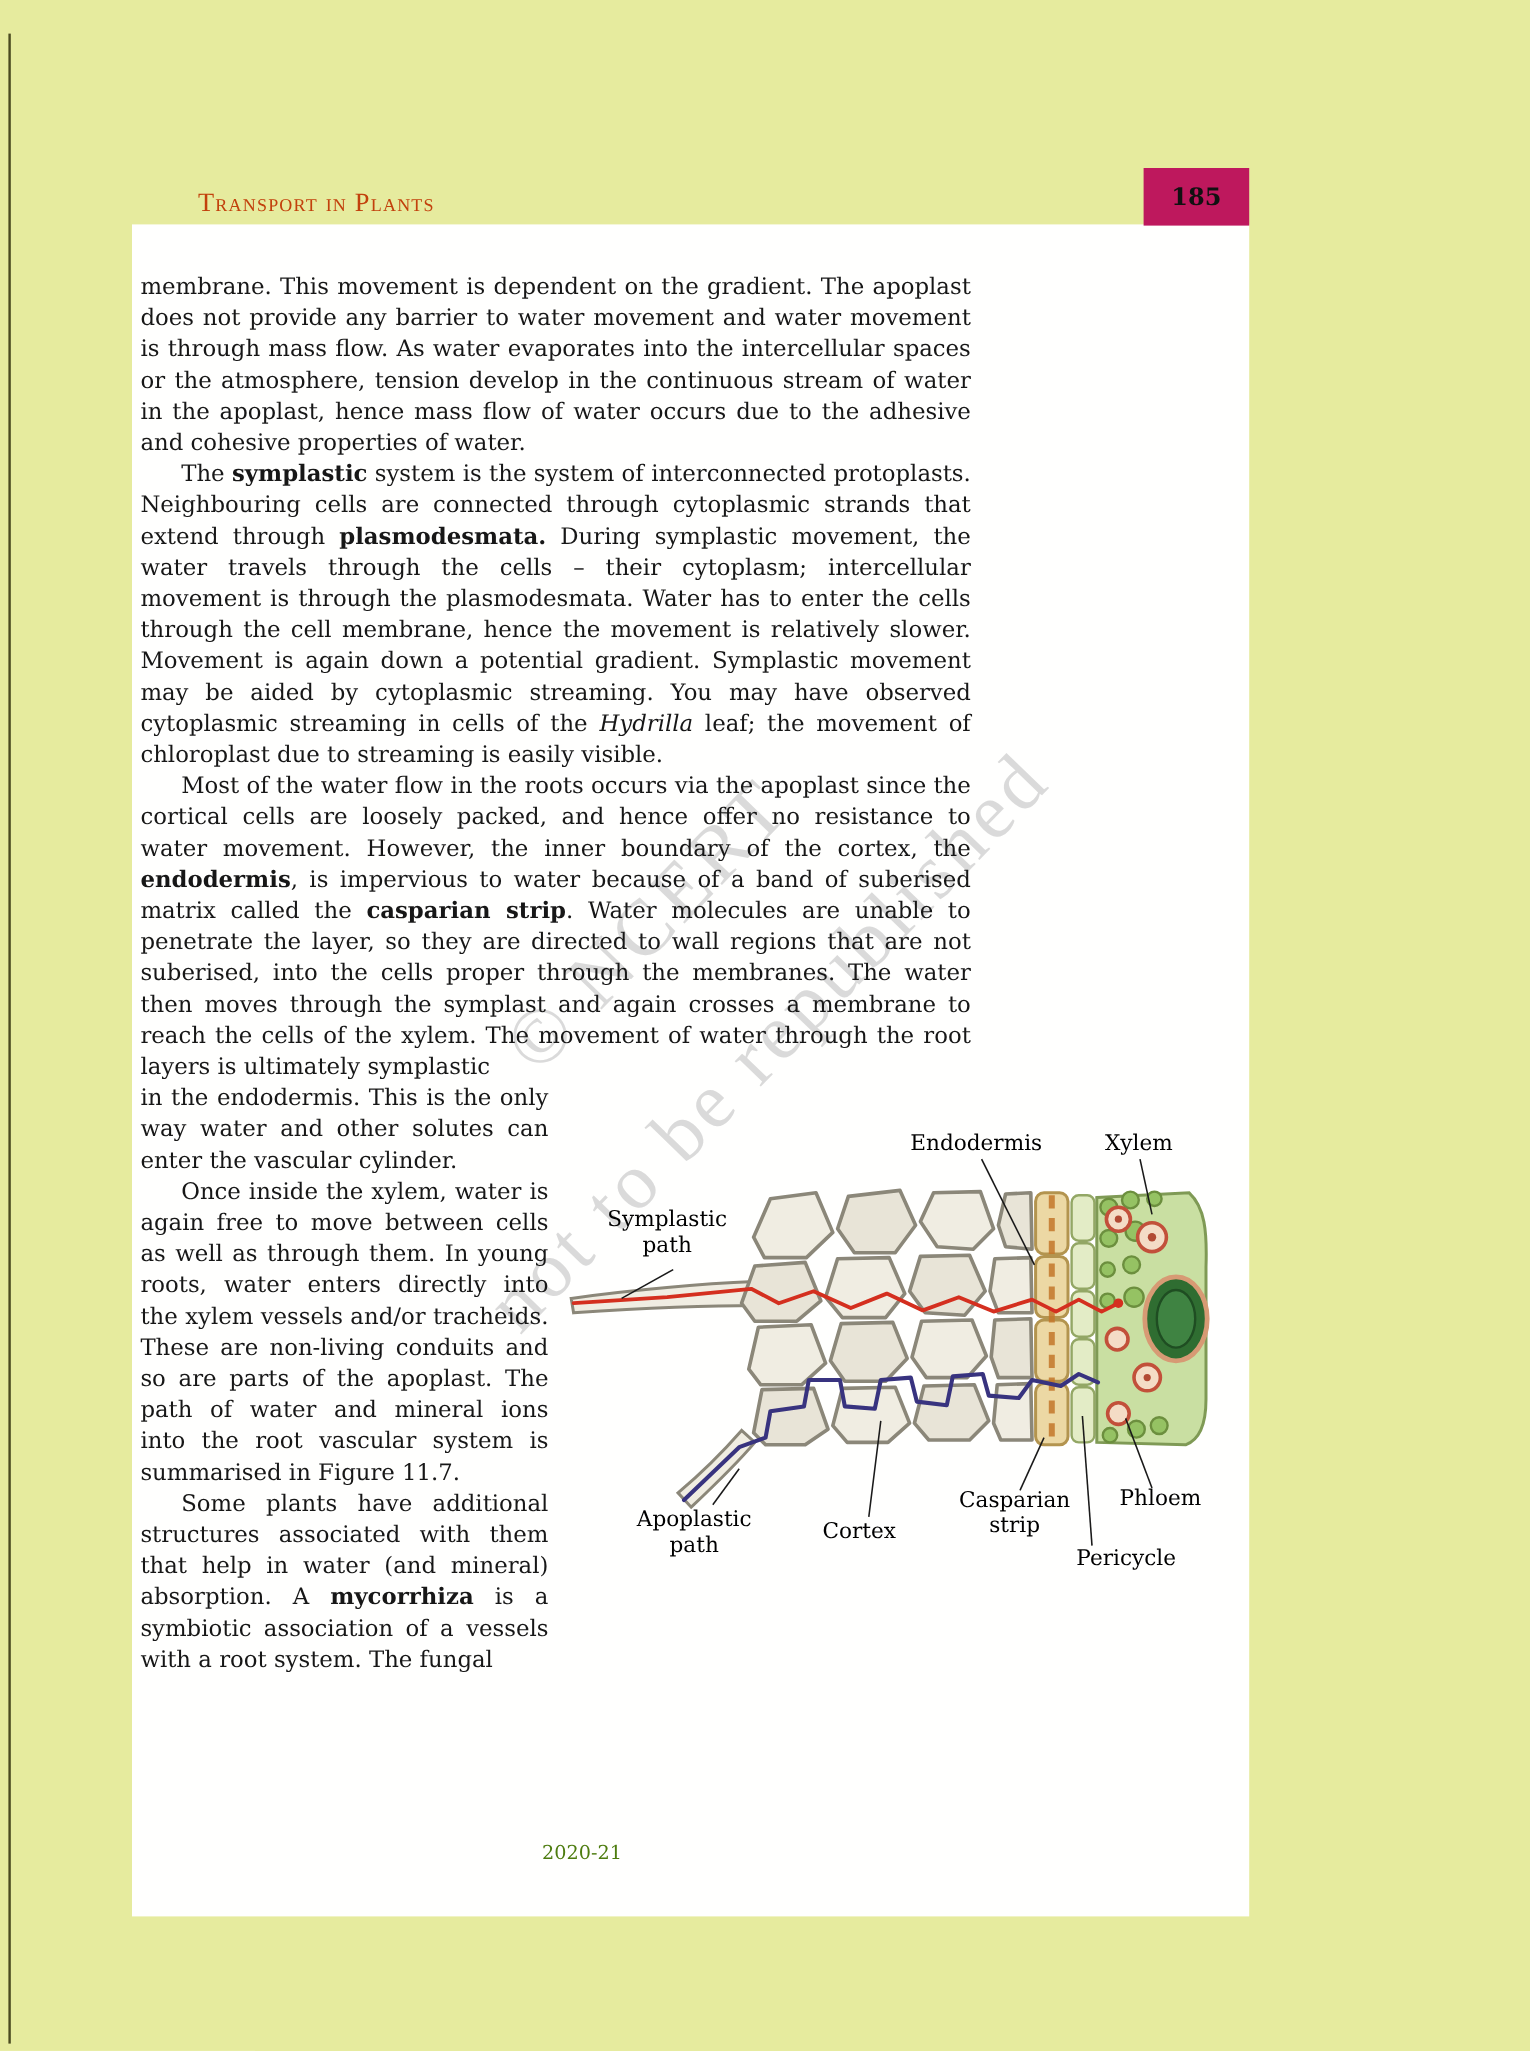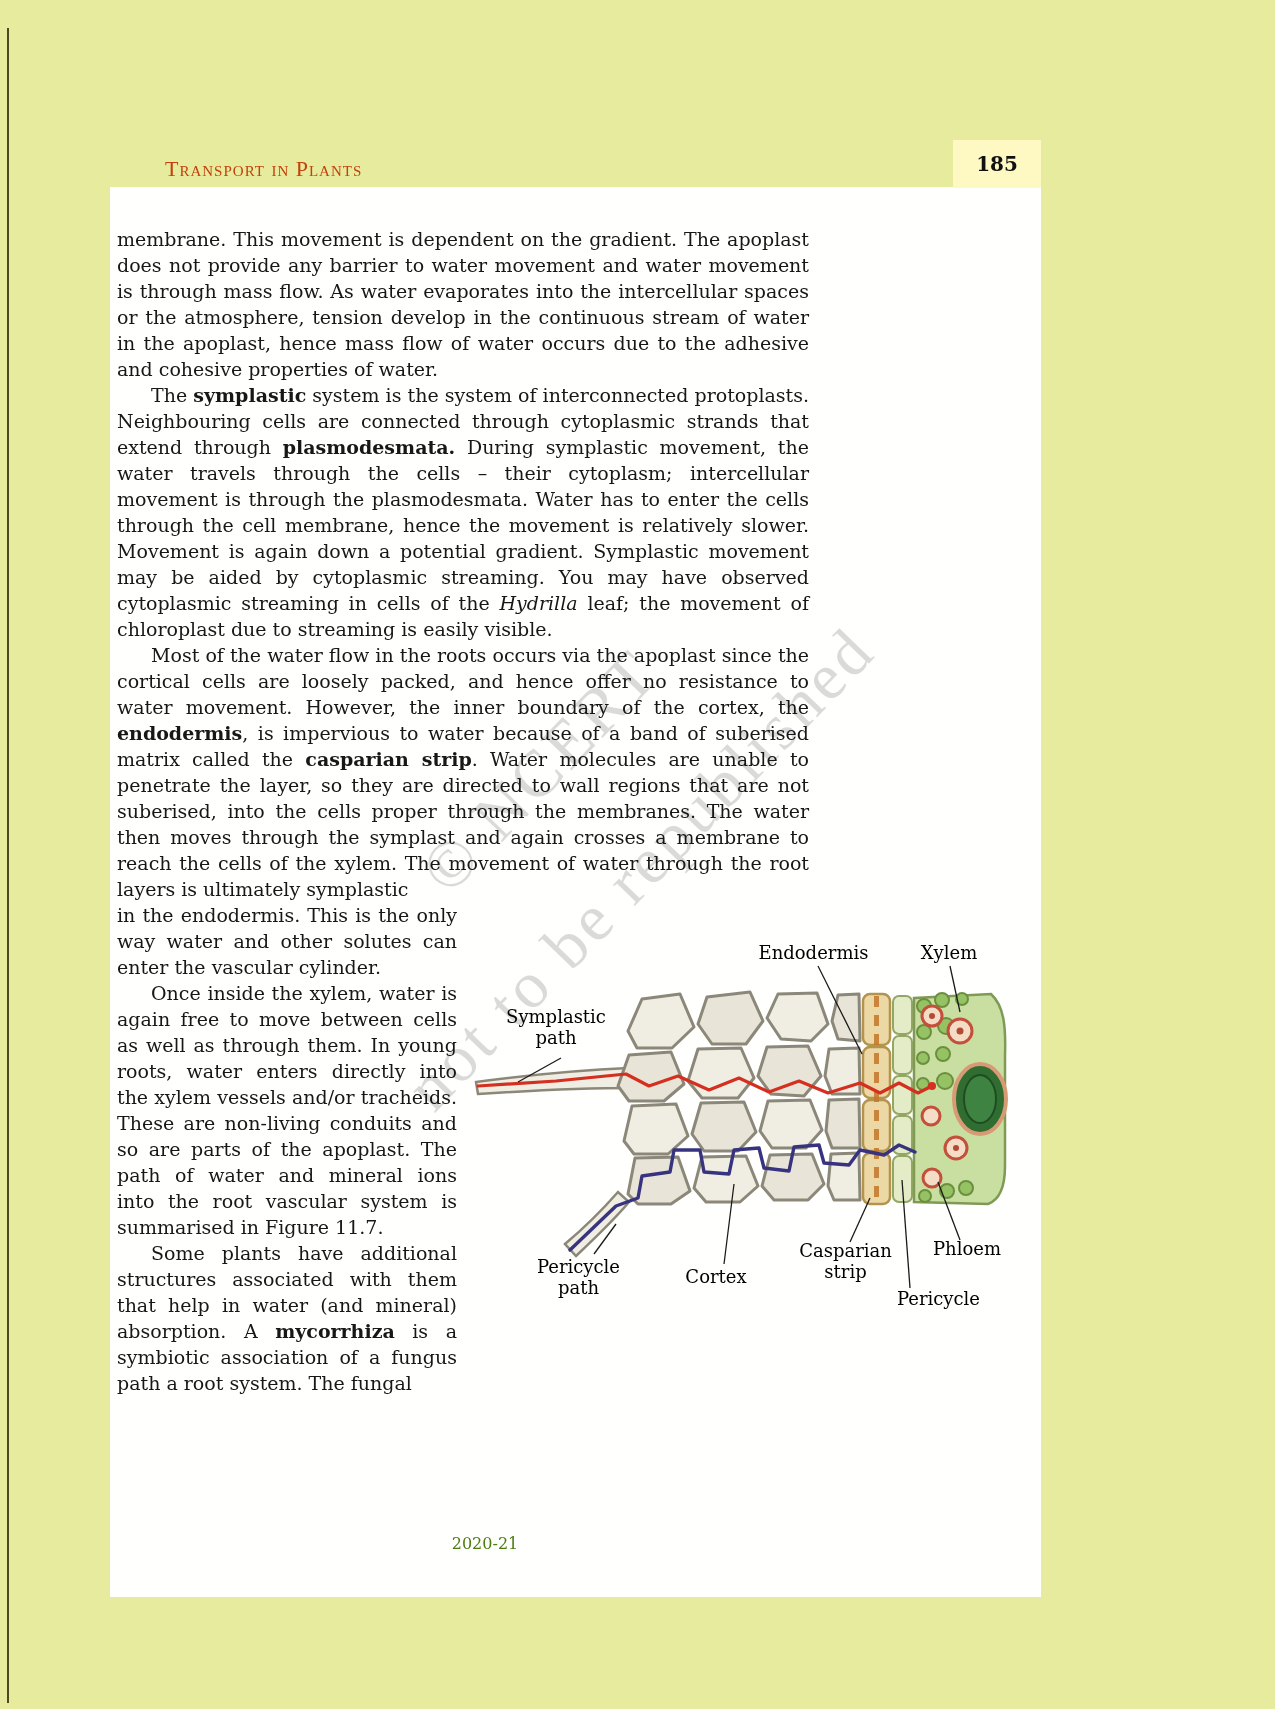--- a/index.html
+++ b/index.html
@@ -1,21 +1,21 @@
 <!DOCTYPE html>
 <html><head>
 <meta charset="utf-8">
 <style>
   html,body{margin:0;padding:0;}
   body{width:1275px;height:1709px;overflow:hidden;background:#e6eb9e;
        font-family:"DejaVu Serif","Liberation Serif",serif;}
   .page{position:relative;width:1275px;height:1709px;background:#e6eb9e;}
   .left-rule{position:absolute;left:7px;top:28px;width:2px;height:1675px;background:#4a4a20;}
   .sheet{position:absolute;left:110px;top:187px;width:931px;height:1410px;background:#fffffe;z-index:0;}
-  .pagenum-tab{position:absolute;left:953px;top:140px;width:88px;height:48px;background:#fef9c3;
+  .pagenum-tab{position:absolute;left:953px;top:140px;width:88px;height:48px;background:#be185d;
        z-index:2;display:flex;align-items:center;justify-content:center;
        font-weight:bold;font-size:20px;color:#111;}
   .running-head{position:absolute;left:165px;top:156px;z-index:2;font-size:22px;color:#c2410c;
        font-variant:small-caps;letter-spacing:1px;font-family:"Liberation Serif",serif;}
   .watermark{position:absolute;left:90px;top:620px;width:1000px;height:400px;z-index:1;
        transform:rotate(-46deg);display:flex;flex-direction:column;align-items:center;justify-content:center;
        color:#c3c3c3;opacity:.6;font-size:66px;letter-spacing:4px;line-height:140px;pointer-events:none;
        font-family:"Liberation Serif",serif;white-space:nowrap;}
   .main{position:absolute;left:117px;top:226px;width:916px;z-index:2;color:#171717;
        font-size:19px;line-height:26px;text-align:justify;}
@@ -47,21 +47,21 @@
 
   <div class="running-head">Transport in Plants</div>
   <div class="pagenum-tab">185</div>
 
   <div class="main">
     <p class="para noindent"><span>membrane. This movement is dependent on the gradient. The apoplast does not provide any barrier to water movement and water movement is through mass flow.  As water evaporates into the intercellular spaces or the atmosphere, tension develop in the continuous stream of water in the apoplast, hence mass flow of water occurs due to the adhesive and cohesive properties of water.</span></p>
     <p class="para"><span>The </span><span style="font-weight: bold;">symplastic</span><span> system is the system of interconnected protoplasts. Neighbouring cells are connected through cytoplasmic strands that extend through </span><span style="font-weight: bold;">plasmodesmata.</span><span>  During symplastic movement, the water travels through the cells – their  cytoplasm; intercellular movement is through the plasmodesmata.  Water has to enter the cells through the cell membrane, hence the movement is relatively slower. Movement is again down a potential gradient.  Symplastic movement may be aided by cytoplasmic streaming. You may have observed cytoplasmic streaming in cells of the </span><span style="font-style: italic;">Hydrilla</span><span> leaf; the movement of chloroplast due to streaming is easily visible.</span></p>
     <p class="para"><span>Most of the water flow in the roots occurs via the apoplast since the cortical cells are loosely packed, and hence offer no resistance to water movement.  However, the inner boundary of the cortex, the </span><span style="font-weight: bold;">endodermis</span><span>, is impervious to water because of a band of suberised  matrix called the </span><span style="font-weight: bold;">casparian strip</span><span>.  Water molecules are unable to penetrate the layer, so they are directed to wall regions that are not suberised, into the cells proper through the membranes. The water then moves through the symplast and again crosses a membrane to reach the cells of the xylem. The movement of water through the root layers is ultimately symplastic</span></p>
     <p class="para narrow noindent"><span>in the endodermis. This is the only way water and other solutes can enter the vascular cylinder.</span></p>
     <p class="para narrow"><span>Once inside the xylem, water is again free to move between cells as well as through them. In young roots, water enters directly into the xylem vessels and/or tracheids. These are non-living conduits and so are parts of the apoplast. The path of water and mineral ions into the root vascular system is summarised in Figure 11.7.</span></p>
-    <p class="para narrow"><span>Some plants have additional structures associated with them that help in water (and mineral) absorption. A </span><span style="font-weight: bold;">mycorrhiza</span><span> is a symbiotic association of a fungus path a root system.  The fungal</span></p>
+    <p class="para narrow"><span>Some plants have additional structures associated with them that help in water (and mineral) absorption. A </span><span style="font-weight: bold;">mycorrhiza</span><span> is a symbiotic association of a vessels with a root system.  The fungal</span></p>
   </div>
 
   <div class="figure">
     <div class="diagram">
       <svg viewBox="0 0 565 400" width="565" height="400">
 
         <g fill="#f0ede2" stroke="#8b8779" stroke-width="2.5">
           <path d="M 10 146 C 55 140, 115 134, 163 132 L 166 152 C 118 152, 58 155, 12 158 Z"></path>
         </g>
         <g fill="#f0ede2" stroke="#8b8779" stroke-width="2.5">
@@ -153,21 +153,21 @@
           <line x1="258" y1="328" x2="268" y2="248"></line>
           <line x1="384" y1="306" x2="404" y2="262"></line>
           <line x1="444" y1="352" x2="436" y2="244"></line>
           <line x1="494" y1="304" x2="472" y2="246"></line>
         </g>
       </svg>
 
       <div class="fig-label" style="left:290px;top:6px;width:115px;">Endodermis</div>
       <div class="fig-label" style="left:438px;top:6px;width:90px;">Xylem</div>
       <div class="fig-label" style="left:30px;top:70px;width:120px;">Symplastic path</div>
-      <div class="fig-label" style="left:50px;top:320px;width:125px;">Pericycle path</div>
+      <div class="fig-label" style="left:50px;top:320px;width:125px;">Apoplastic path</div>
       <div class="fig-label" style="left:200px;top:330px;width:100px;">Cortex</div>
       <div class="fig-label" style="left:322px;top:304px;width:115px;">Casparian strip</div>
       <div class="fig-label" style="left:420px;top:352px;width:105px;">Pericycle</div>
       <div class="fig-label" style="left:456px;top:302px;width:90px;">Phloem</div>
     </div>
 
   </div>
 
   <div class="footer">2020-21</div>
 </div>

